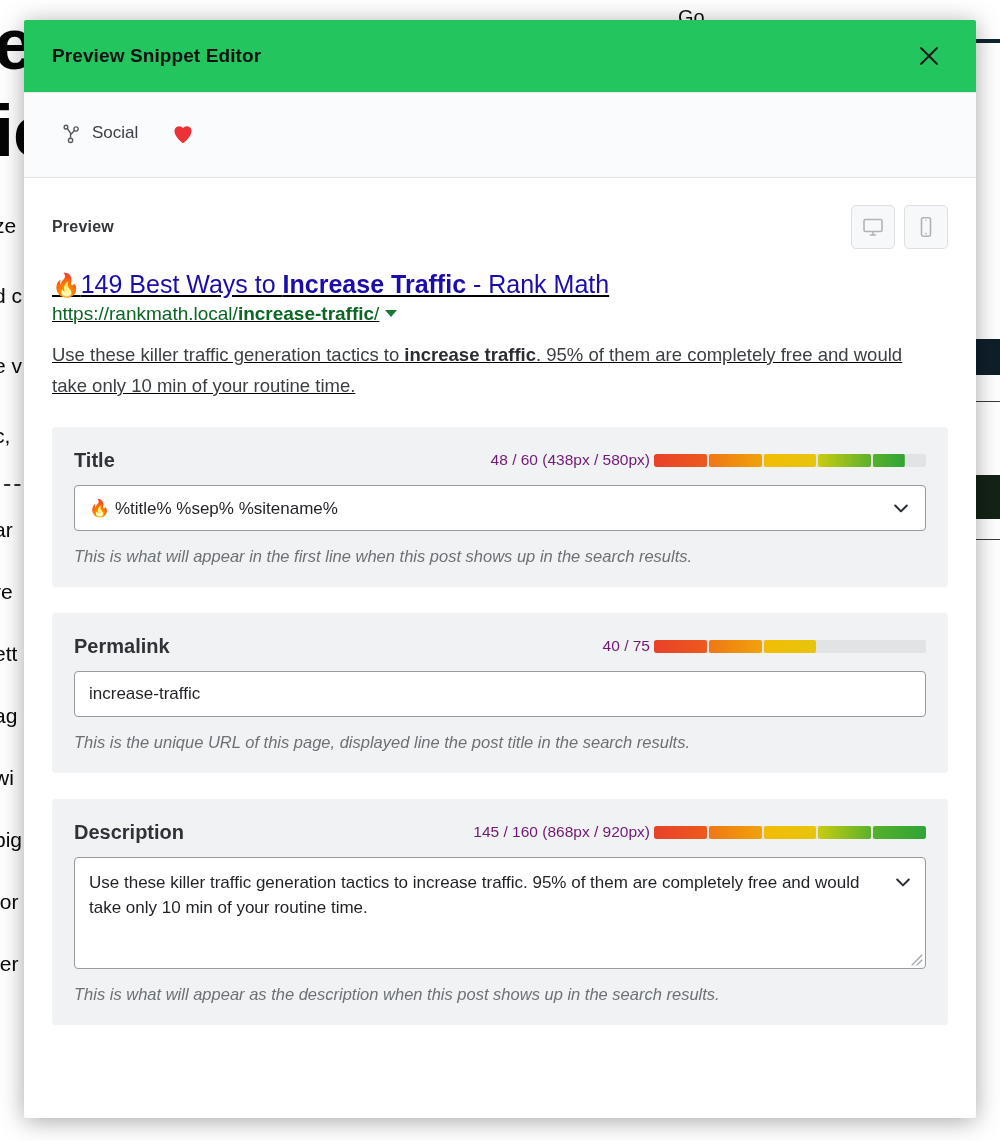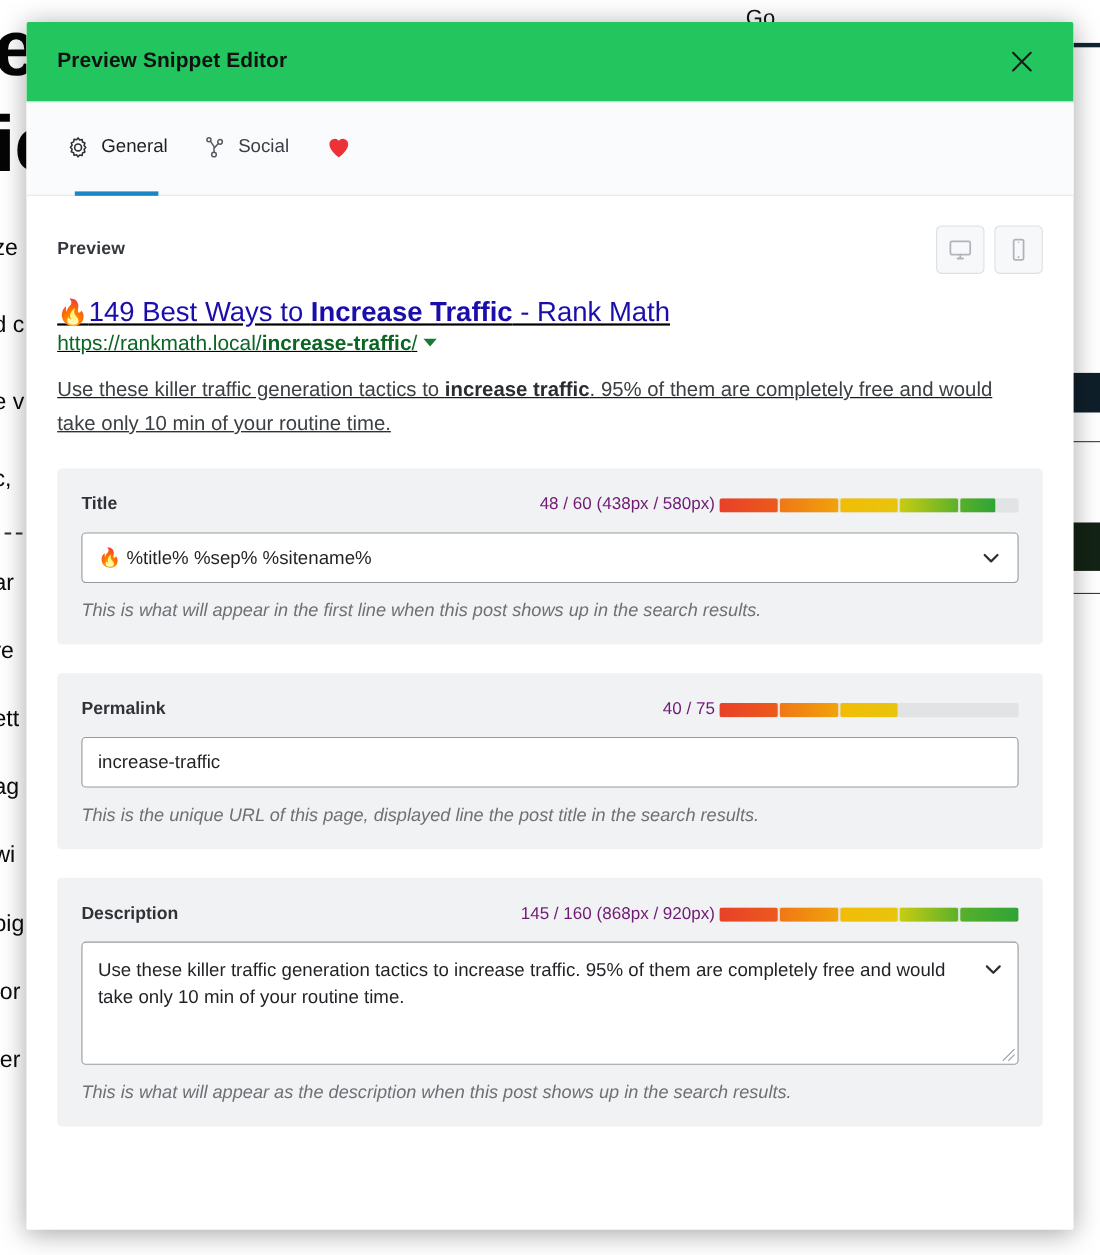--- a/index.html
+++ b/index.html
@@ -337,21 +337,21 @@
     padding: 22px 22px 20px 22px;
     margin-top: 26px;
   }
   .field-top {
     display: flex;
     align-items: center;
     height: 22px;
     margin-bottom: 14px;
   }
   .field-label {
-    font-size: 16px;
+    font-size: 20px;
     font-weight: bold;
     color: #2f3338;
   }
   .field-counter {
     margin-left: auto;
     font-size: 15.5px;
     color: #701a75;
     margin-right: 4px;
     white-space: nowrap;
   }
@@ -490,27 +490,20 @@
     <button class="close-btn">
       <svg width="22" height="22" viewBox="0 0 22 22">
         <line x1="3" y1="3" x2="19" y2="19" stroke="#1b1b1b" stroke-width="1.9" stroke-linecap="round"></line>
         <line x1="19" y1="3" x2="3" y2="19" stroke="#1b1b1b" stroke-width="1.9" stroke-linecap="round"></line>
       </svg>
     </button>
   </div>
 
   <div class="tab-bar">
 
-    <div class="tab active">
-      <svg width="22" height="22" viewBox="0 0 24 24" fill="none">
-        <circle cx="12" cy="12" r="3.4" stroke="#2b3035" stroke-width="1.6"></circle>
-        <path d="M12 2.6l1.5 2.1 2.5-.6.4 2.6 2.4 1-.9 2.4 1.7 2-1.7 2 .9 2.4-2.4 1-.4 2.6-2.5-.6L12 21.4l-1.5-2.1-2.5.6-.4-2.6-2.4-1 .9-2.4-1.7-2 1.7-2-.9-2.4 2.4-1 .4-2.6 2.5.6L12 2.6z" stroke="#2b3035" stroke-width="1.5" stroke-linejoin="round"></path>
-      </svg>
-      <span class="tab-label">General</span>
-    </div>
 
     <div class="tab">
       <svg width="22" height="22" viewBox="0 0 24 24" fill="none">
         <circle cx="6.5" cy="4.5" r="2" stroke="#555b61" stroke-width="1.5"></circle>
         <circle cx="17.5" cy="6.5" r="2.3" stroke="#555b61" stroke-width="1.5"></circle>
         <circle cx="11.5" cy="19" r="2.3" stroke="#555b61" stroke-width="1.5"></circle>
         <path d="M8 6l3.5 5M15.8 8.2L11.8 12.6M11.5 11.5v5.2" stroke="#555b61" stroke-width="1.5" stroke-linecap="round"></path>
       </svg>
       <span class="tab-label">Social</span>
     </div>

